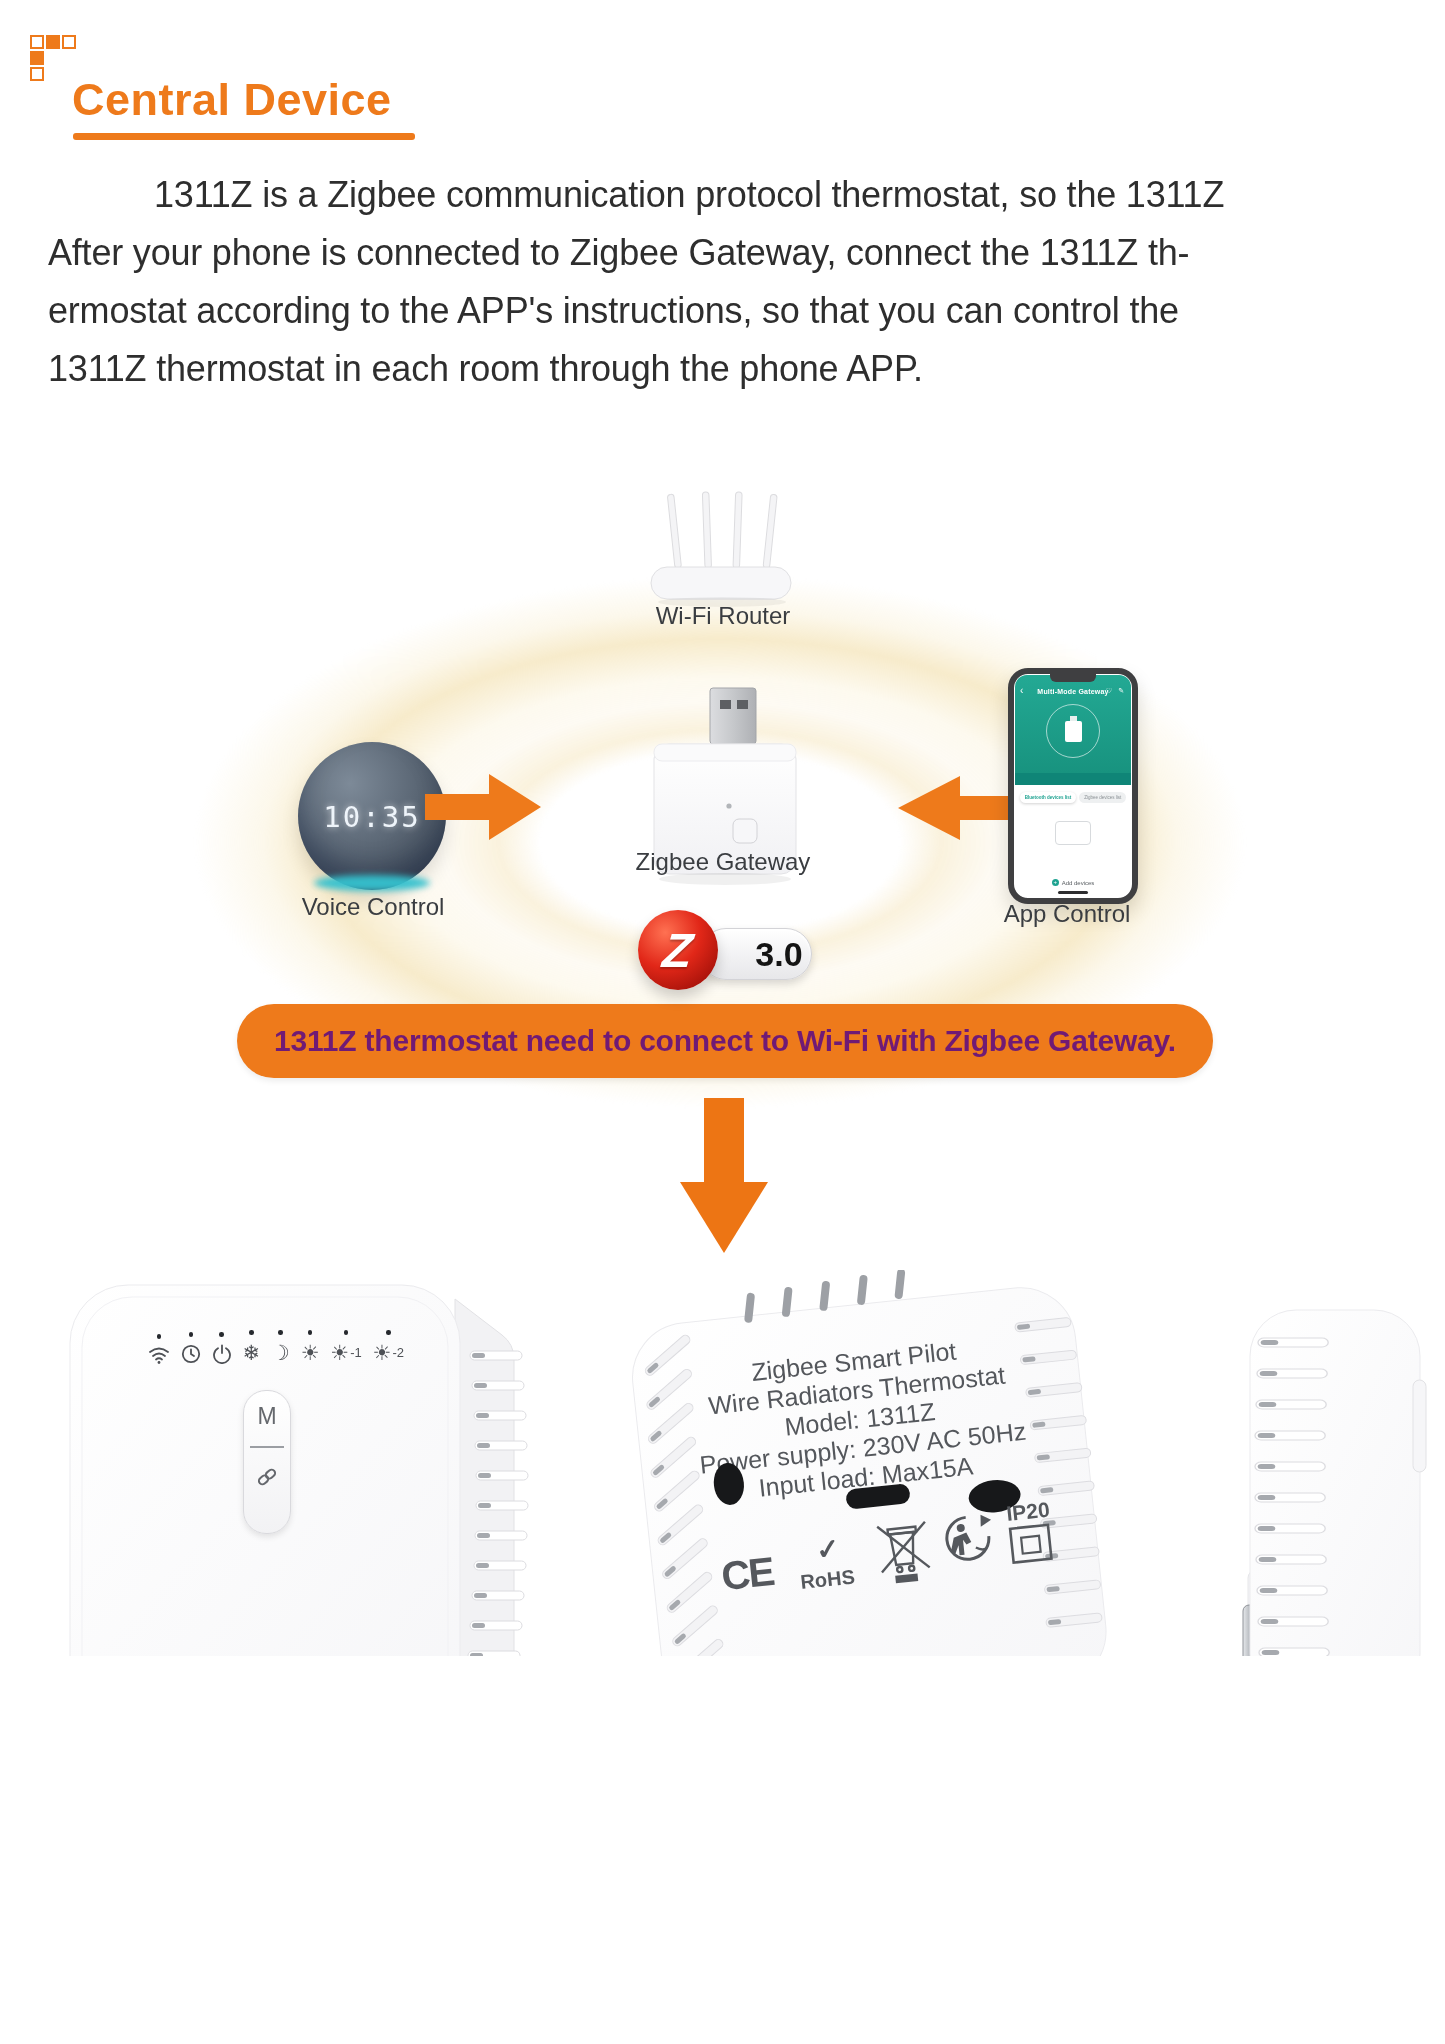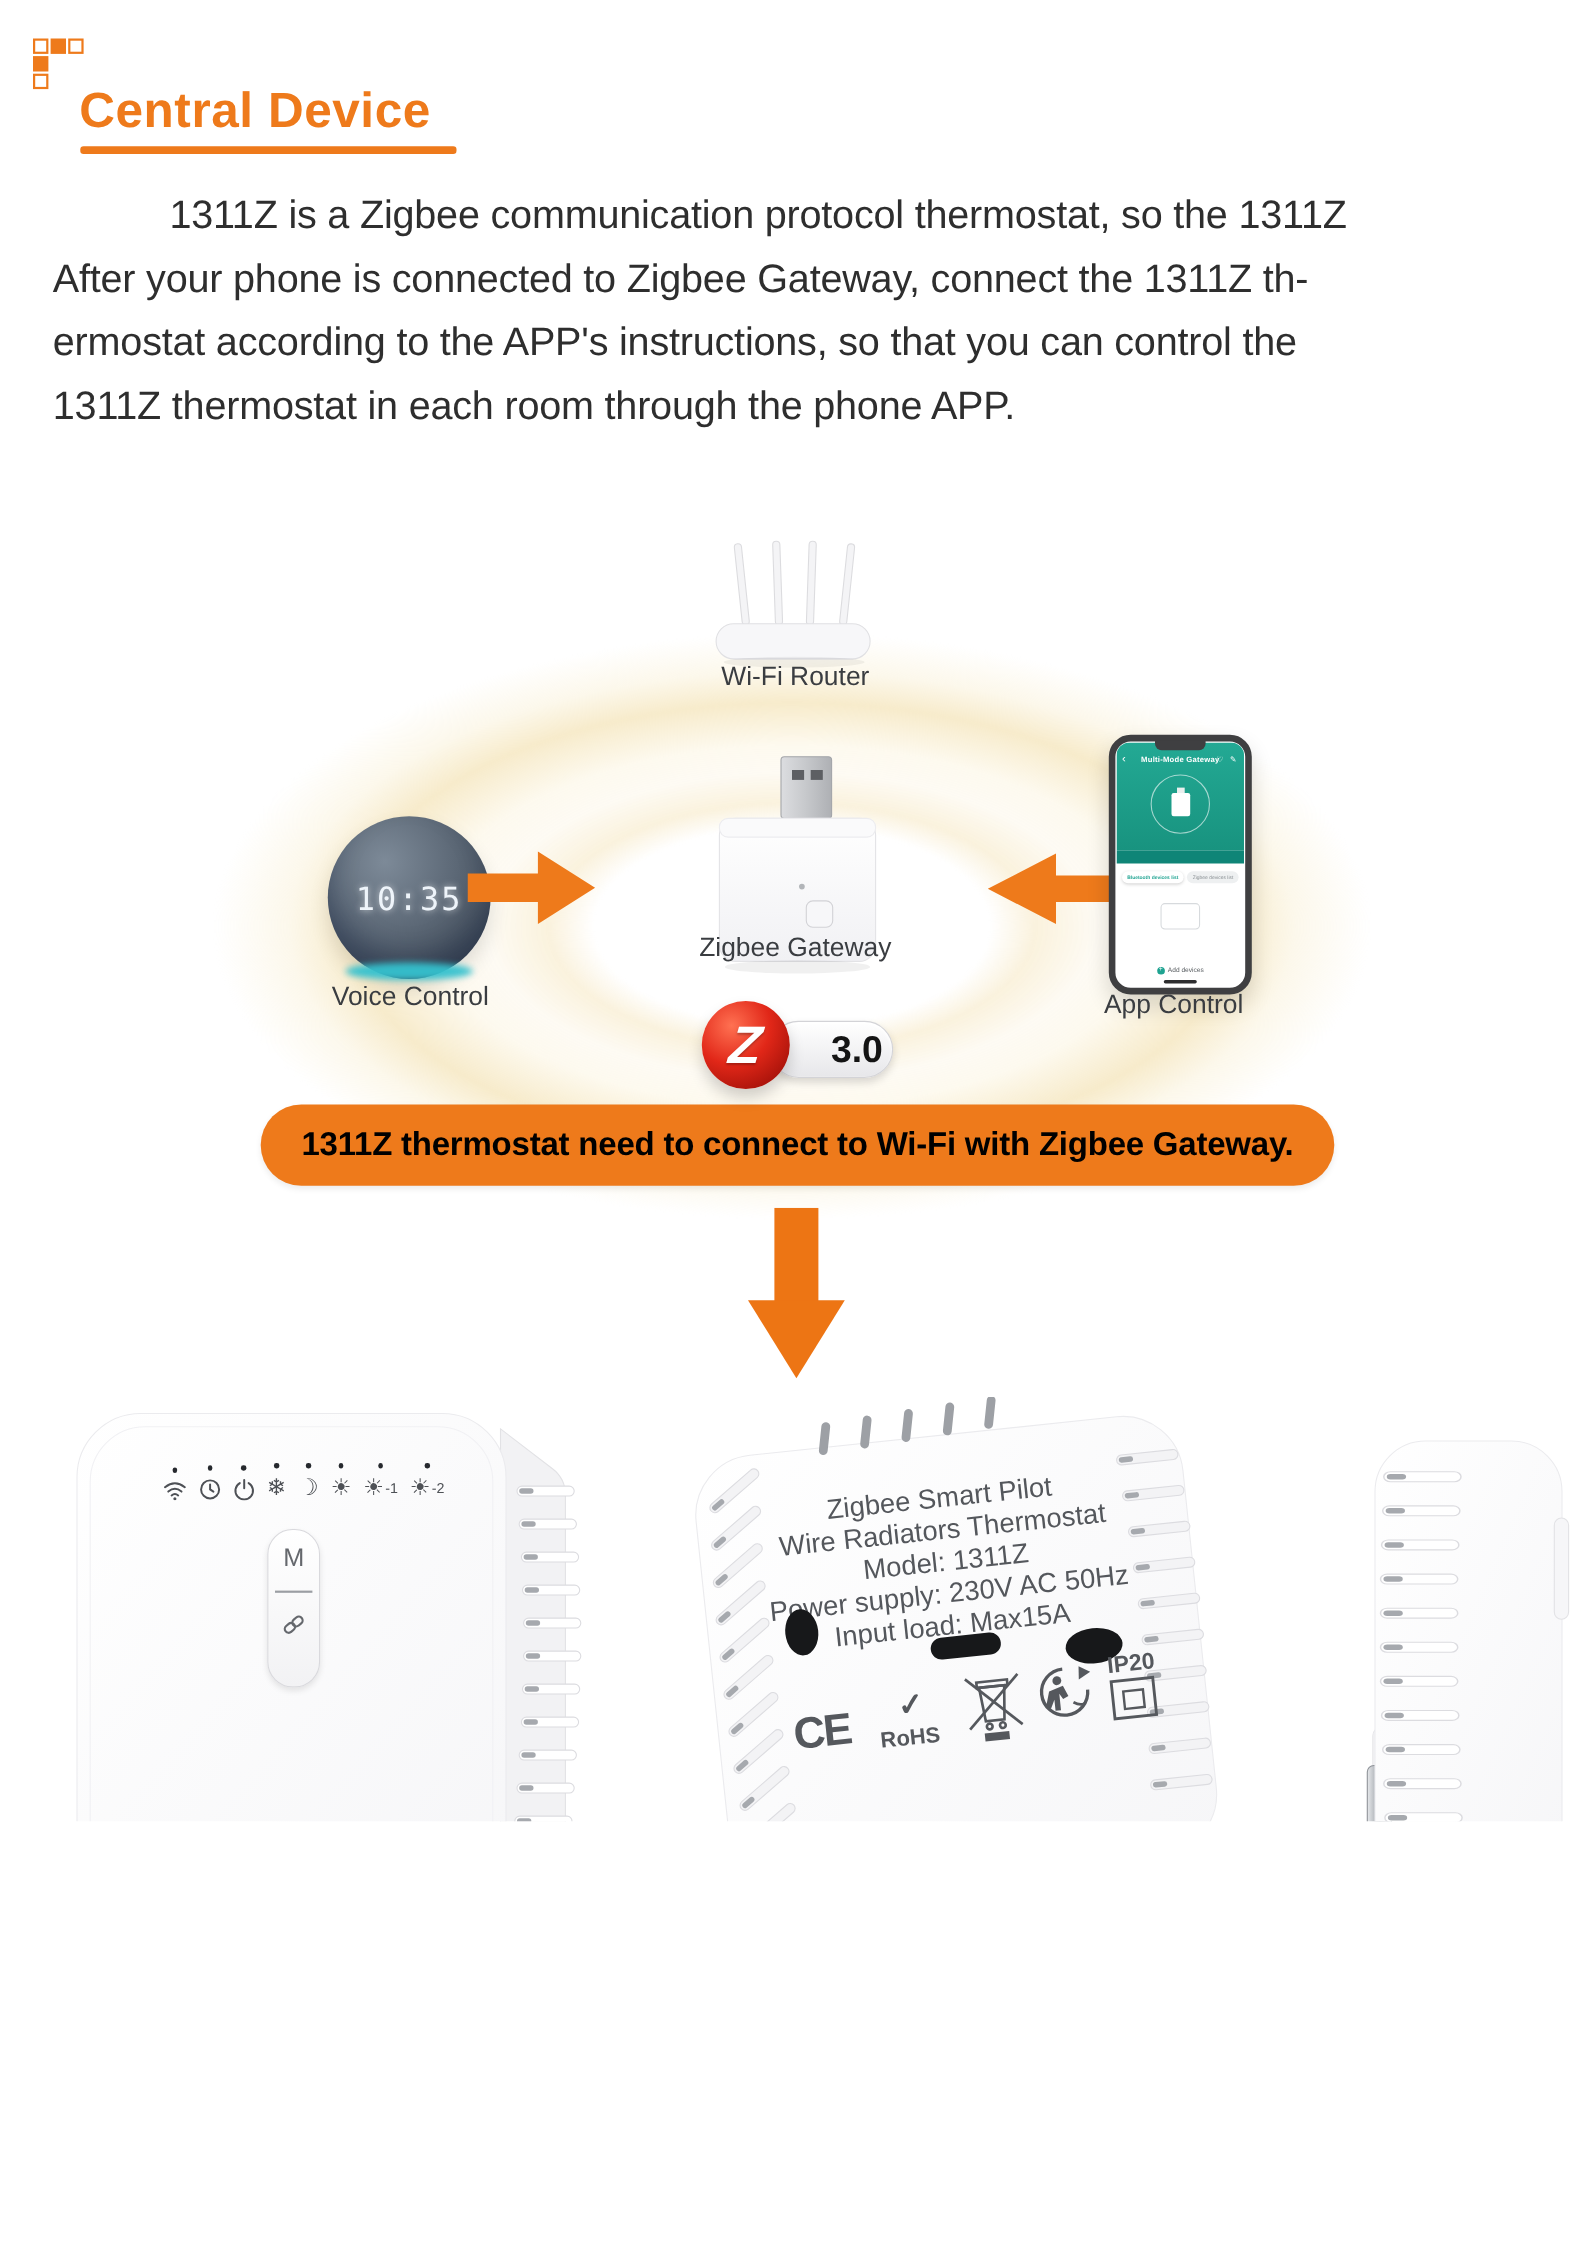--- a/index.html
+++ b/index.html
@@ -77,21 +77,21 @@
     text-shadow:0 2px 2px rgba(0,0,0,.25);}
   .zpill{left:700px;top:928px;width:112px;height:52px;border-radius:26px;z-index:1;
     background:linear-gradient(180deg,#ffffff,#e7e7ea);border:1px solid #d3d3d7;
     box-shadow:inset 0 2px 3px #fff, 0 4px 8px rgba(0,0,0,.15);
     display:flex;align-items:center;justify-content:center;padding-left:14px;box-sizing:border-box;}
   .zpill span{font-size:34px;font-weight:800;color:#141414;margin-left:32px;}
 
   
   .banner{left:237px;top:1004px;width:976px;height:74px;background:#EE7A1B;border-radius:37px;
     display:flex;align-items:center;justify-content:center;box-shadow:0 3px 6px rgba(0,0,0,.08);}
-  .banner span{font-size:30px;font-weight:800;color:#000000;white-space:nowrap;letter-spacing:-.2px;}
+  .banner span{font-size:30px;font-weight:800;color:#701a75;white-space:nowrap;letter-spacing:-.2px;}
 
   
   .ind-row{left:148px;top:1330px;width:256px;display:flex;justify-content:space-between;align-items:flex-end;}
   .ind{display:flex;flex-direction:column;align-items:center;gap:7px;}
   .dot{width:4.5px;height:4.5px;border-radius:50%;background:#26292e;}
   .glyph{font-size:21px;color:#4e5156;line-height:22px;display:flex;align-items:center;}
   .glyph .sfx{font-size:13px;color:#4e5156;margin-left:1px;}
   .mbtn{left:243px;top:1390px;width:46px;height:142px;border-radius:23px;background:linear-gradient(180deg,#ffffff,#f2f2f4);
     border:1.5px solid #d9d9dd;box-shadow:0 3px 6px rgba(0,0,0,.10);display:flex;flex-direction:column;
     align-items:center;}

